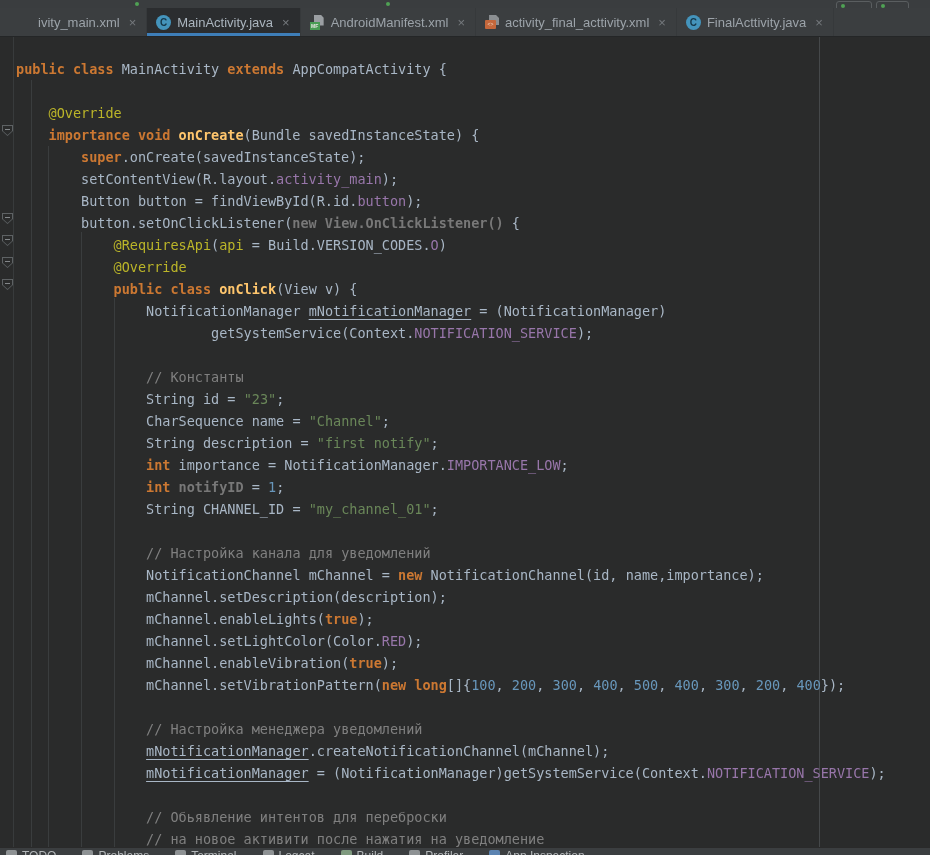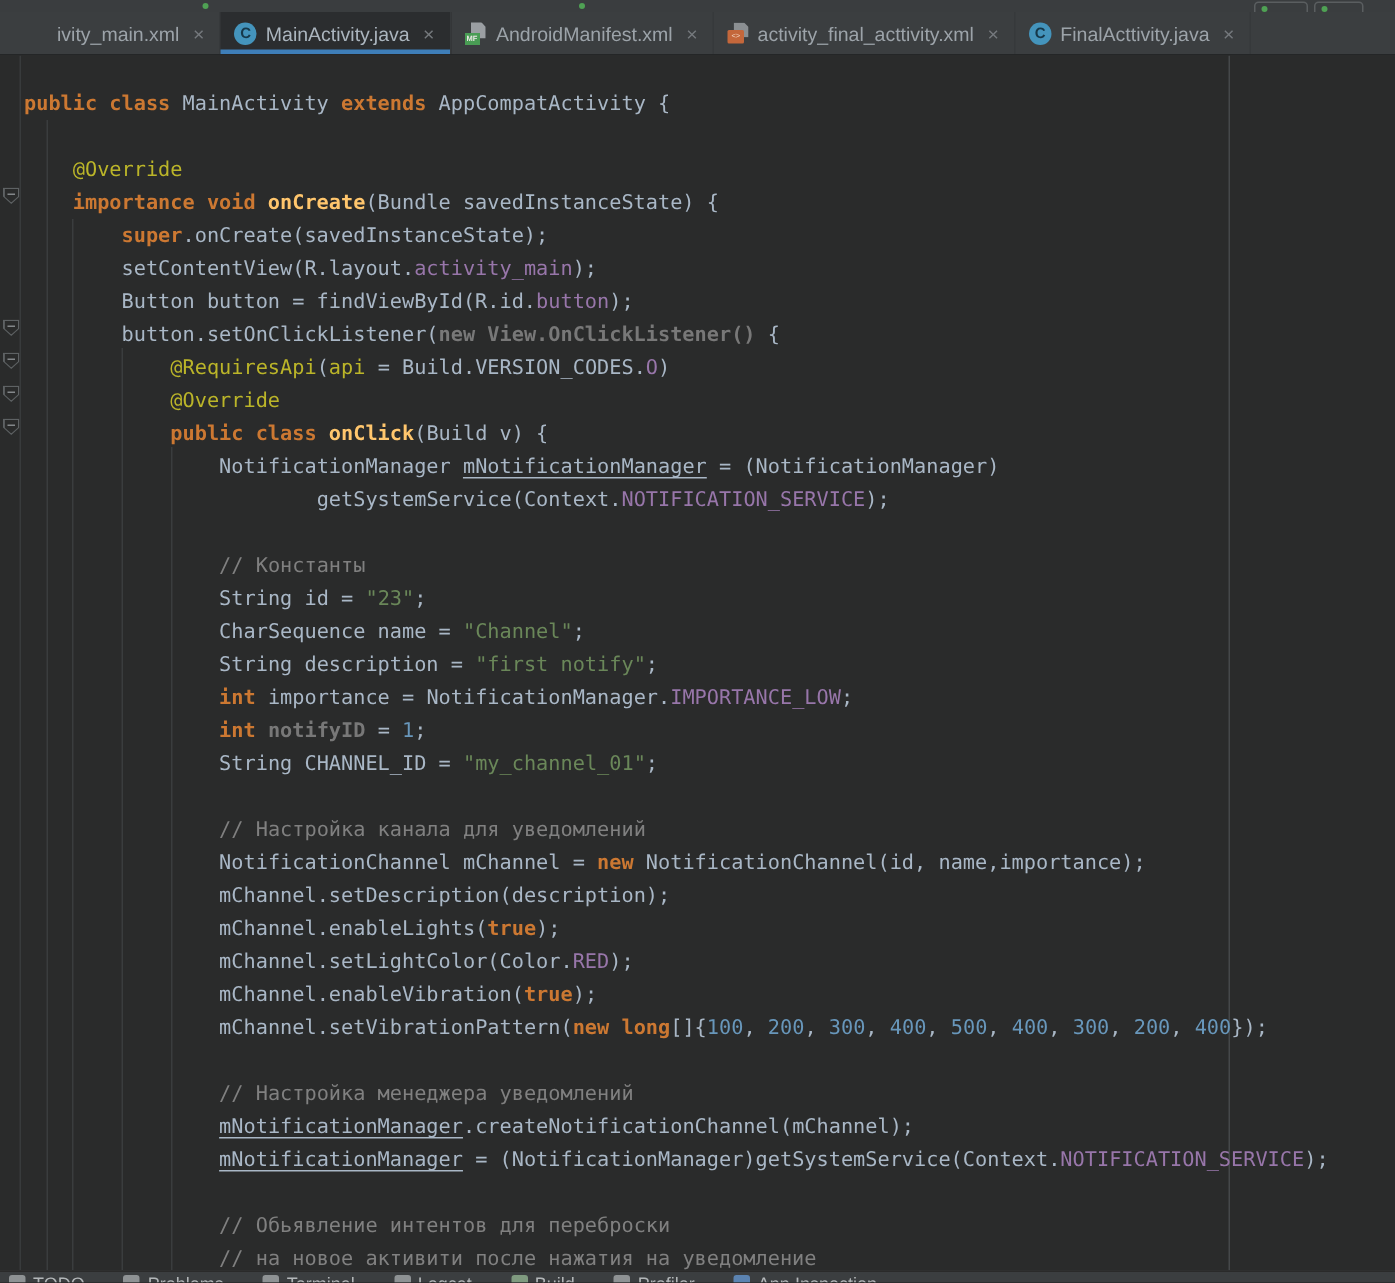--- a/index.html
+++ b/index.html
@@ -129,21 +129,21 @@
   <div class="code-line" style="top: 21px; padding-left: 16px;"><span class="seg-kw">public class </span><span class="seg-def">MainActivity </span><span class="seg-kw">extends </span><span class="seg-def">AppCompatActivity {</span></div>
       <div class="code-line" style="top: 43px; padding-left: 16px;"></div>
       <div class="code-line" style="top: 65px; padding-left: 48.52px;"><span class="seg-ann">@Override</span></div>
       <div class="code-line" style="top: 87px; padding-left: 48.52px;"><span class="seg-kw">importance void </span><span class="seg-decl">onCreate</span><span class="seg-def">(Bundle savedInstanceState) {</span></div>
       <div class="code-line" style="top: 109px; padding-left: 81.04px;"><span class="seg-kw">super</span><span class="seg-def">.onCreate(savedInstanceState);</span></div>
       <div class="code-line" style="top: 131px; padding-left: 81.04px;"><span class="seg-def">setContentView(R.layout.</span><span class="seg-cons">activity_main</span><span class="seg-def">);</span></div>
       <div class="code-line" style="top: 153px; padding-left: 81.04px;"><span class="seg-def">Button button = findViewById(R.id.</span><span class="seg-cons">button</span><span class="seg-def">);</span></div>
       <div class="code-line" style="top: 175px; padding-left: 81.04px;"><span class="seg-def">button.setOnClickListener(</span><span class="seg-dim">new View.OnClickListener() </span><span class="seg-def">{</span></div>
       <div class="code-line" style="top: 197px; padding-left: 113.56px;"><span class="seg-ann">@RequiresApi</span><span class="seg-def">(</span><span class="seg-ann">api</span><span class="seg-def"> = Build.VERSION_CODES.</span><span class="seg-cons">O</span><span class="seg-def">)</span></div>
       <div class="code-line" style="top: 219px; padding-left: 113.56px;"><span class="seg-ann">@Override</span></div>
-      <div class="code-line" style="top: 241px; padding-left: 113.56px;"><span class="seg-kw">public class </span><span class="seg-decl">onClick</span><span class="seg-def">(Build v) {</span></div>
+      <div class="code-line" style="top: 241px; padding-left: 113.56px;"><span class="seg-kw">public class </span><span class="seg-decl">onClick</span><span class="seg-def">(View v) {</span></div>
       <div class="code-line" style="top: 263px; padding-left: 146.08px;"><span class="seg-def">NotificationManager </span><span class="seg-und">mNotificationManager</span><span class="seg-def"> = (NotificationManager)</span></div>
       <div class="code-line" style="top: 285px; padding-left: 211.12px;"><span class="seg-def">getSystemService(Context.</span><span class="seg-cons">NOTIFICATION_SERVICE</span><span class="seg-def">);</span></div>
       <div class="code-line" style="top: 307px; padding-left: 16px;"></div>
       <div class="code-line" style="top: 329px; padding-left: 146.08px;"><span class="seg-com">// Константы</span></div>
       <div class="code-line" style="top: 351px; padding-left: 146.08px;"><span class="seg-def">String id = </span><span class="seg-str">"23"</span><span class="seg-def">;</span></div>
       <div class="code-line" style="top: 373px; padding-left: 146.08px;"><span class="seg-def">CharSequence name = </span><span class="seg-str">"Channel"</span><span class="seg-def">;</span></div>
       <div class="code-line" style="top: 395px; padding-left: 146.08px;"><span class="seg-def">String description = </span><span class="seg-str">"first notify"</span><span class="seg-def">;</span></div>
       <div class="code-line" style="top: 417px; padding-left: 146.08px;"><span class="seg-kw">int </span><span class="seg-def">importance = NotificationManager.</span><span class="seg-cons">IMPORTANCE_LOW</span><span class="seg-def">;</span></div>
       <div class="code-line" style="top: 439px; padding-left: 146.08px;"><span class="seg-kw">int </span><span class="seg-dim">notifyID</span><span class="seg-def"> = </span><span class="seg-num">1</span><span class="seg-def">;</span></div>
       <div class="code-line" style="top: 461px; padding-left: 146.08px;"><span class="seg-def">String CHANNEL_ID = </span><span class="seg-str">"my_channel_01"</span><span class="seg-def">;</span></div>

